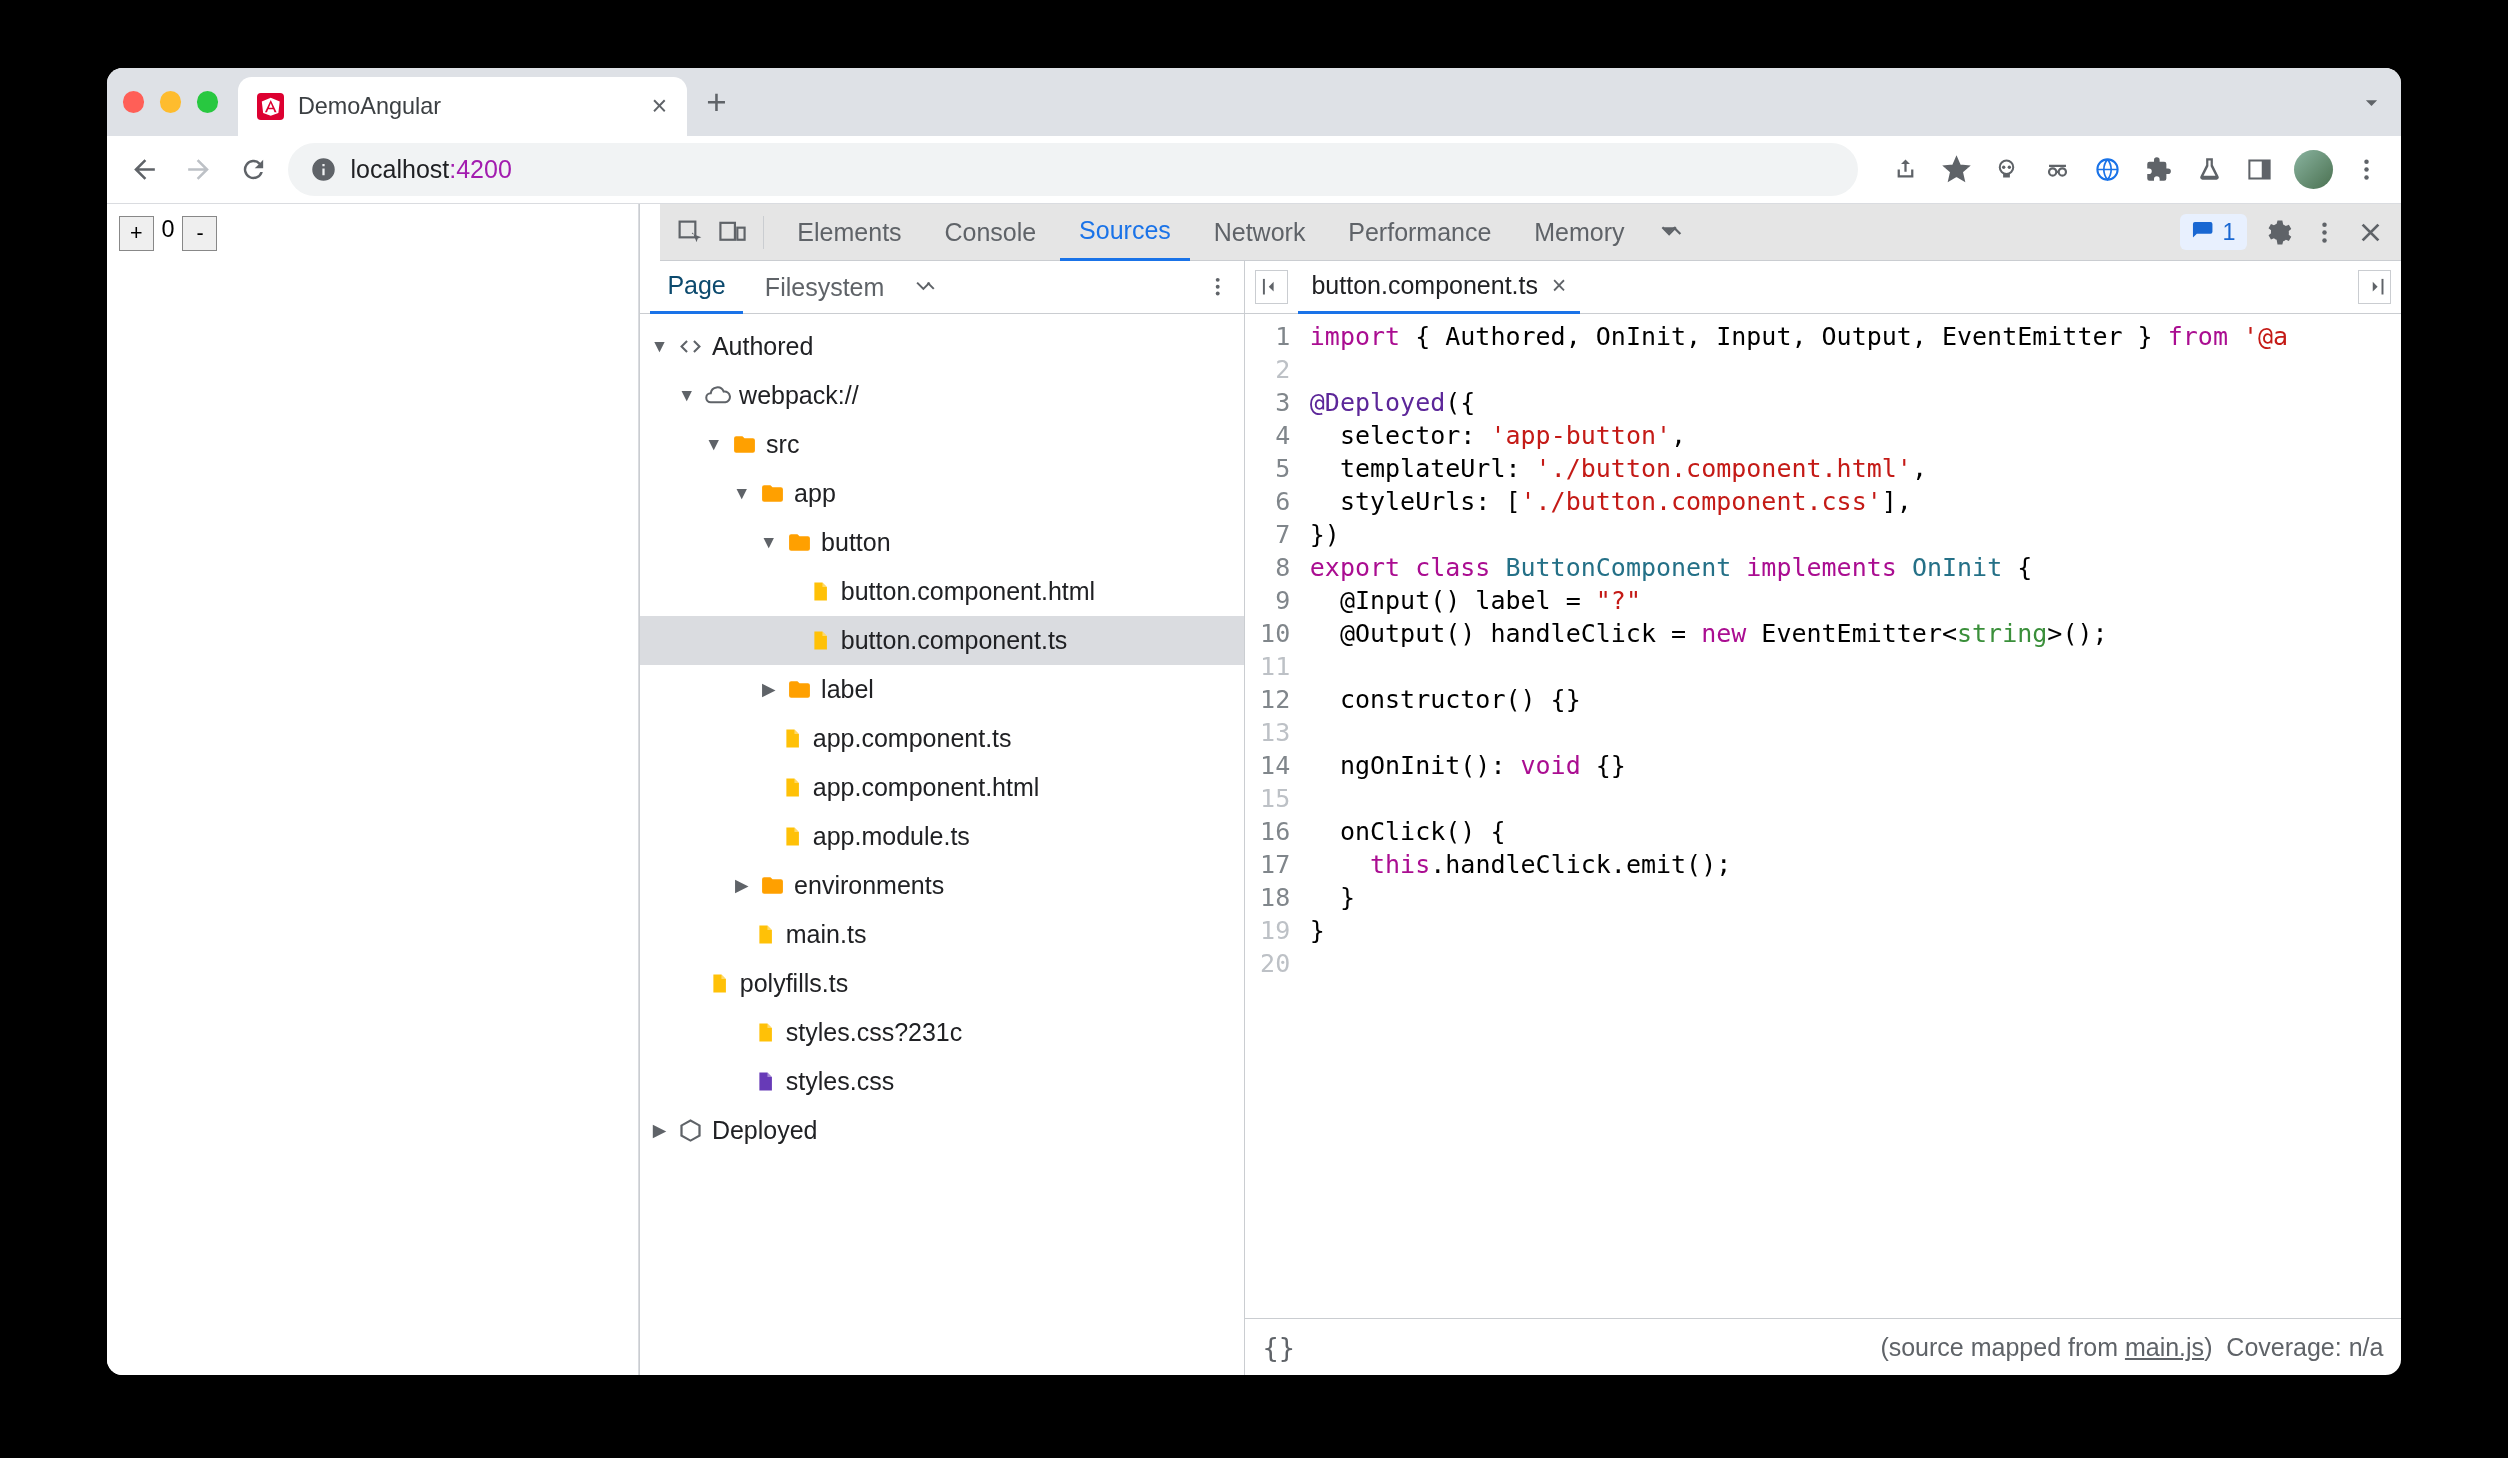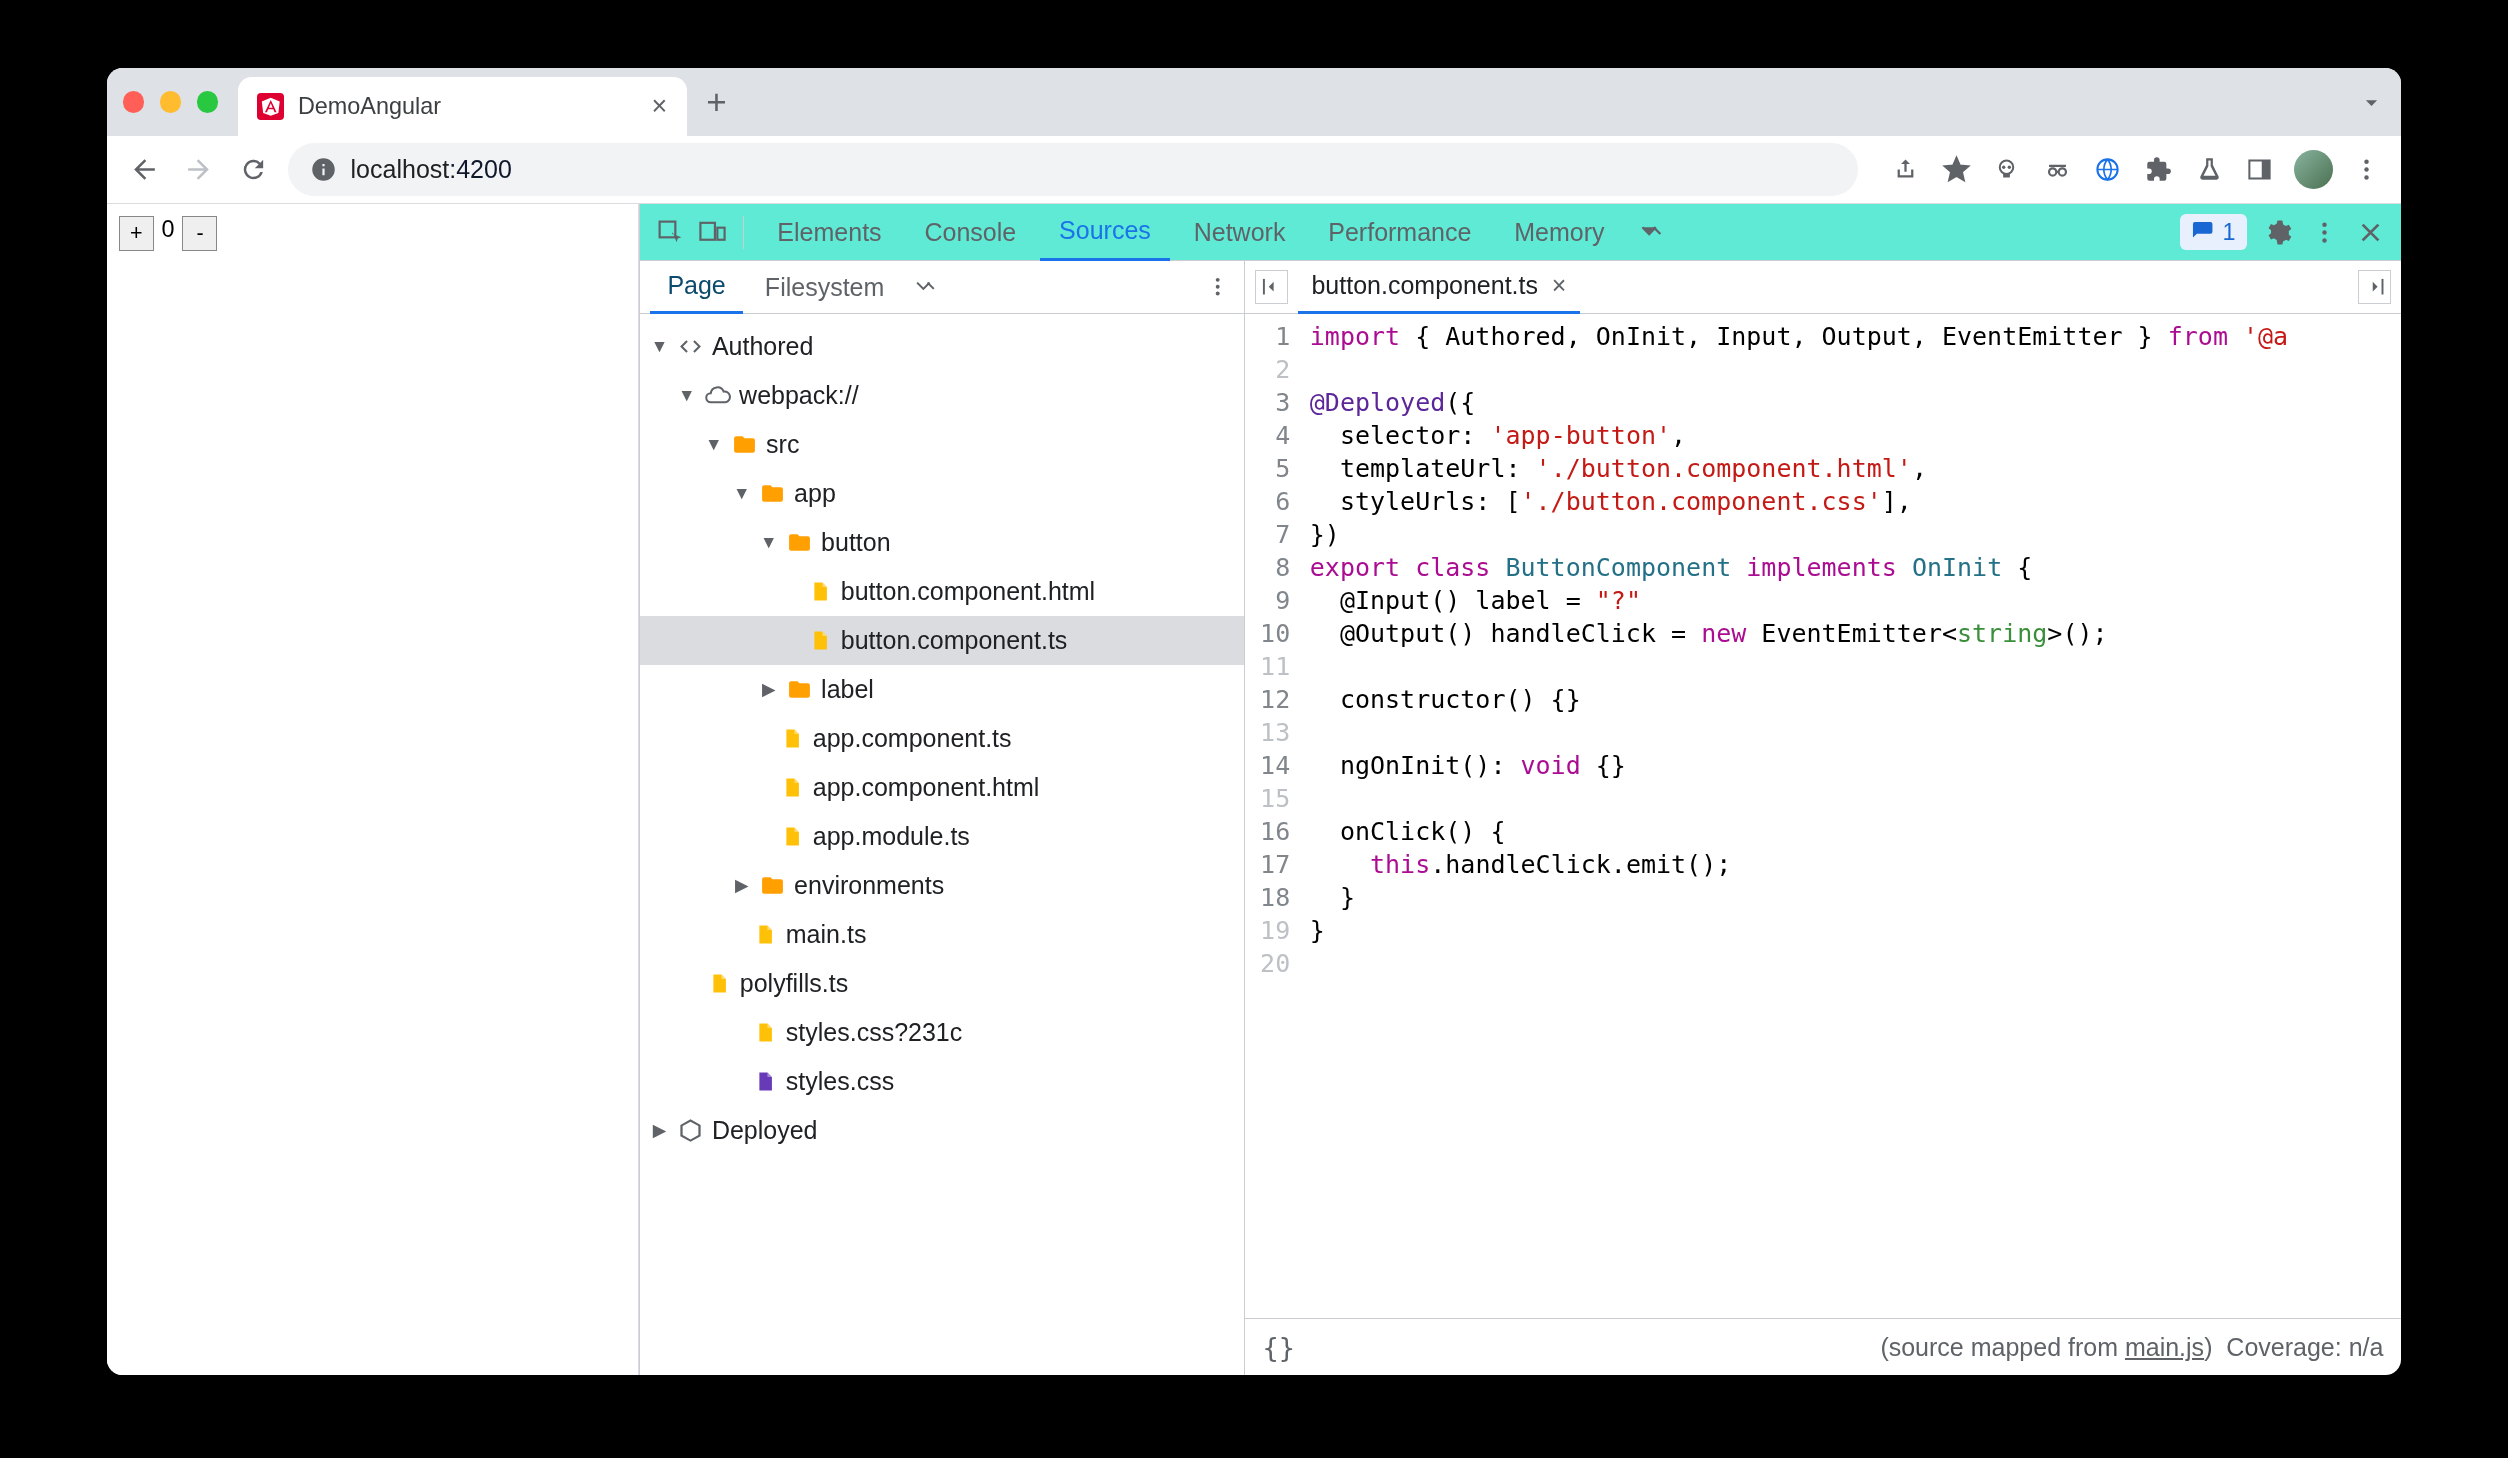--- a/index.html
+++ b/index.html
@@ -20,36 +20,36 @@
 .newtab { font-size: 35px; color: #5f6368; margin-left: 19.5px; cursor: pointer; }
 .tabstrip-more { margin-left: auto; color: #5f6368; }
 
 
 .toolbar { background: #fff; height: 68px; display: flex; align-items: center; padding: 0 17.6px; gap: 15.6px; border-bottom: 1px solid #dadce0; }
 .toolbar-btn { width: 39px; height: 39px; display: flex; align-items: center; justify-content: center; color: #5f6368; cursor: pointer; border-radius: 50%; }
 .toolbar-btn.disabled { color: #bdc1c6; }
 .omnibox { flex: 1; background: #f1f3f4; border-radius: 29px; height: 53px; display: flex; align-items: center; padding: 0 21.5px; gap: 13.7px; }
 .omnibox-icon { color: #5f6368; }
 .omnibox-url { font-size: 25px; color: #202124; }
-.omnibox-url .port { color: #0f172a; }
+.omnibox-url .port { color: #a21caf; }
 .toolbar-right { display: flex; align-items: center; gap: 17.6px; margin-left: 15.6px; }
 .ext-icon { width: 33px; height: 33px; display: flex; align-items: center; justify-content: center; color: #5f6368; cursor: pointer; }
 .avatar { width: 39px; height: 39px; border-radius: 50%; background: linear-gradient(135deg, #8ab4a0, #4a7050); }
 
 
 .content { flex: 1; display: flex; overflow: hidden; }
 
 
 .page-left { width: 532px; background: #fff; border-right: 1px solid #dadce0; padding: 11.7px; display: flex; gap: 5.9px; }
 .ctrl-btn { width: 35px; height: 35px; border: 1px solid #888; background: #efefef; font-size: 21.5px; display: flex; align-items: center; justify-content: center; cursor: pointer; }
 .counter-val { font-size: 23.4px; padding: 0 2px; }
 
 
 .devtools { flex: 1; display: flex; flex-direction: column; border-left: 1px solid #cacdd1; }
-.dt-tabs { height: 57px; display: flex; align-items: center; border-bottom: 1px solid #cacdd1; background: #5eead4; padding: 0 13.7px; gap: 3.9px; }
+.dt-tabs { height: 57px; display: flex; align-items: center; border-bottom: 1px solid #cacdd1; background: #e5e5e5; padding: 0 13.7px; gap: 3.9px; margin-left: 20px; }
 .dt-inspect-group { display: flex; gap: 9.8px; padding-right: 13.7px; border-right: 1px solid #cacdd1; margin-right: 9.8px; }
 .dt-tab { padding: 0 19.5px; height: 57px; display: flex; align-items: center; font-size: 25px; color: #5f6368; cursor: pointer; }
 .dt-tab.active { color: #1a73e8; border-bottom: 3.9px solid #1a73e8; }
 .dt-tabs-right { margin-left: auto; display: flex; align-items: center; gap: 13.7px; }
 .issues-badge { background: #e8f0fe; color: #1967d2; padding: 4.9px 11.7px; border-radius: 5.9px; display: flex; align-items: center; gap: 7.8px; font-size: 23.4px; }
 
 
 .sources { flex: 1; display: flex; overflow: hidden; }
 .nav-panel { width: 605px; border-right: 1px solid #cacdd1; display: flex; flex-direction: column; }
 .nav-tabs { height: 53px; display: flex; align-items: center; border-bottom: 1px solid #cacdd1; padding: 0 9.8px; gap: 3.9px; }

